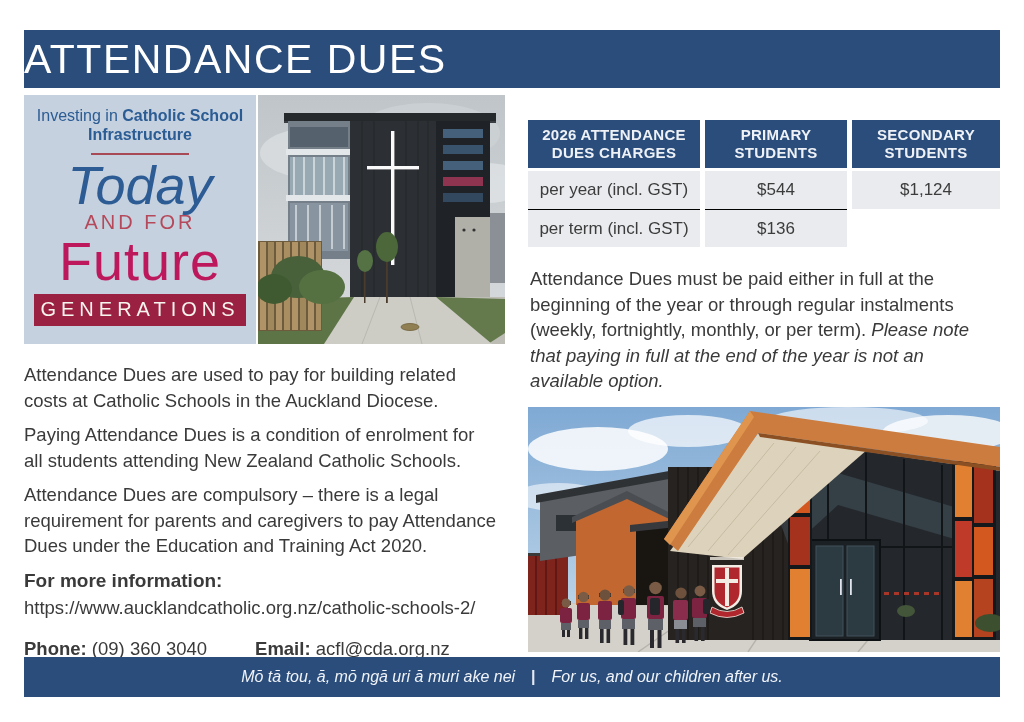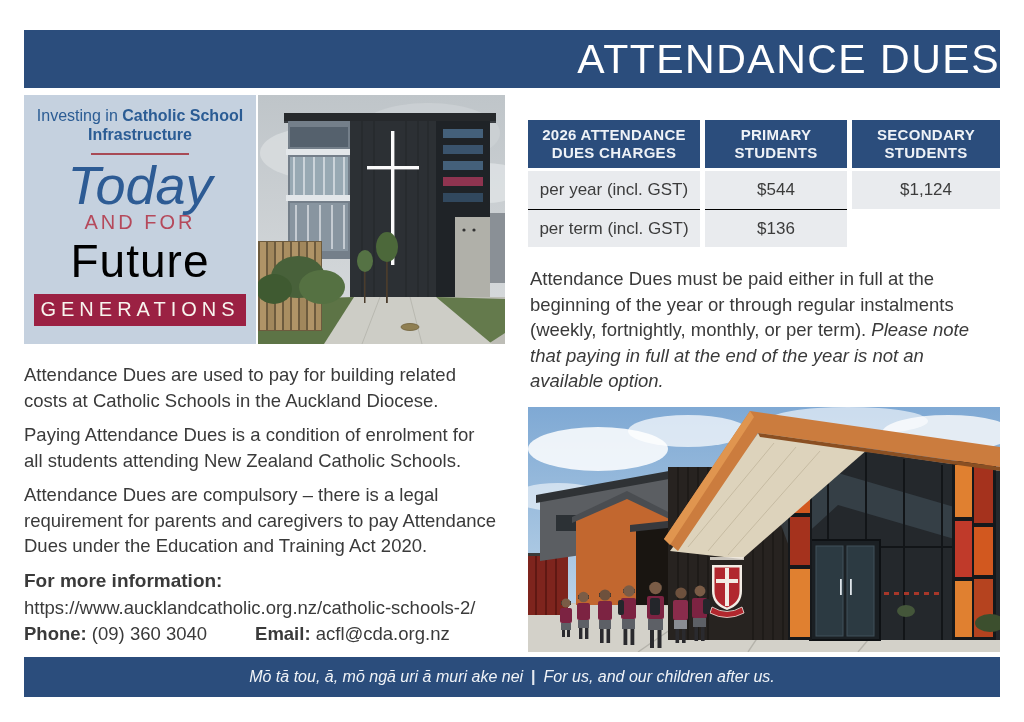--- a/index.html
+++ b/index.html
@@ -2,31 +2,31 @@
 <html><head>
 <meta charset="utf-8">
 <style>
   * { margin:0; padding:0; box-sizing:border-box; }
   html,body { background:#ffffff; }
   body { width:1024px; height:722px; font-family:"Liberation Sans", sans-serif; color:#3a3a3a; }
   .sheet { position:relative; width:1024px; height:722px; background:#fff; overflow:hidden; }
 
   
   .topbar { position:absolute; left:24px; right:24px; top:30px; height:58px;
-            background:#2b4d7c; display:flex; align-items:center; justify-content:flex-end; }
+            background:#2b4d7c; display:flex; align-items:center; justify-content:flex-start; }
   .topbar h1 { color:#ffffff; font-weight:300; font-size:41px; letter-spacing:1.5px; }
 
   
   .promo { position:absolute; left:24px; top:95px; width:232px; height:249px;
            background:#c5d1df; display:flex; flex-direction:column; align-items:center; padding-top:11px; }
   .promo .intro { text-align:center; color:#2b5c94; font-size:16px; line-height:19px; }
   .promo .divider { width:98px; height:2px; background:#a84a55; margin:9px 0 2px; }
   .promo .today { font-style:italic; color:#2d5b94; font-size:54px; line-height:56px; font-weight:400; }
   .promo .andfor { color:#b5495b; font-size:20px; letter-spacing:3px; line-height:22px; margin-top:-2px; }
-  .promo .future { color:#000000; font-size:46px; line-height:56px; font-weight:400; letter-spacing:1px; }
+  .promo .future { color:#be185d; font-size:54px; line-height:56px; font-weight:400; letter-spacing:1px; }
   .promo .generations { margin-top:5px; width:212px; background:#9b2143; color:#f8f4ee;
                         text-align:center; font-size:20px; letter-spacing:5px; padding:4px 0 5px; }
 
   
   .photo { position:absolute; overflow:hidden; }
   .photo-church { left:258px; top:95px; width:247px; height:249px; }
   .photo-school { left:528px; top:407px; width:472px; height:245px; }
   .photo svg { display:block; width:100%; height:100%; }
 
   
@@ -39,29 +39,29 @@
   .dues .cell { height:38px; background:#e9ebee; display:flex; align-items:center; justify-content:center;
                 font-size:17px; color:#3c3c3c; }
   .dues .cell.second { border-top:1px solid #000000; }
 
   
   .pre { white-space:pre-line; }
   .left-text { position:absolute; left:24px; top:362px; width:486px; font-size:18.5px; line-height:25.5px; }
   .left-text p { margin-bottom:9px; }
   .info-heading { font-weight:700; font-size:19px; margin-top:6px; }
   .info-url { font-size:18.5px; margin-top:2px; color:#3a3a3a; text-decoration:none; display:inline-block; }
-  .contact-row { display:flex; gap:48px; font-size:18.5px; }
+  .contact-row { display:flex; gap:48px; margin-top:15px; font-size:18.5px; }
   .contact-row b { font-weight:700; }
 
   .right-para { position:absolute; left:530px; top:266px; width:466px; font-size:18.5px; line-height:25.5px; }
   .right-para em { font-style:italic; }
 
   
   .footbar { position:absolute; left:24px; right:24px; top:657px; height:40px; background:#2b4d7c;
-             display:flex; align-items:center; justify-content:center; gap:8px;
+             display:flex; align-items:center; justify-content:center; gap:16px;
              color:#f0f3f7; font-style:italic; font-size:16px; }
   .footbar .sep { font-style:normal; font-weight:700; opacity:.95; }
 </style>
 </head>
 <body>
 
 <div class="sheet">
 
   <header class="topbar">
     <h1>ATTENDANCE DUES</h1>

